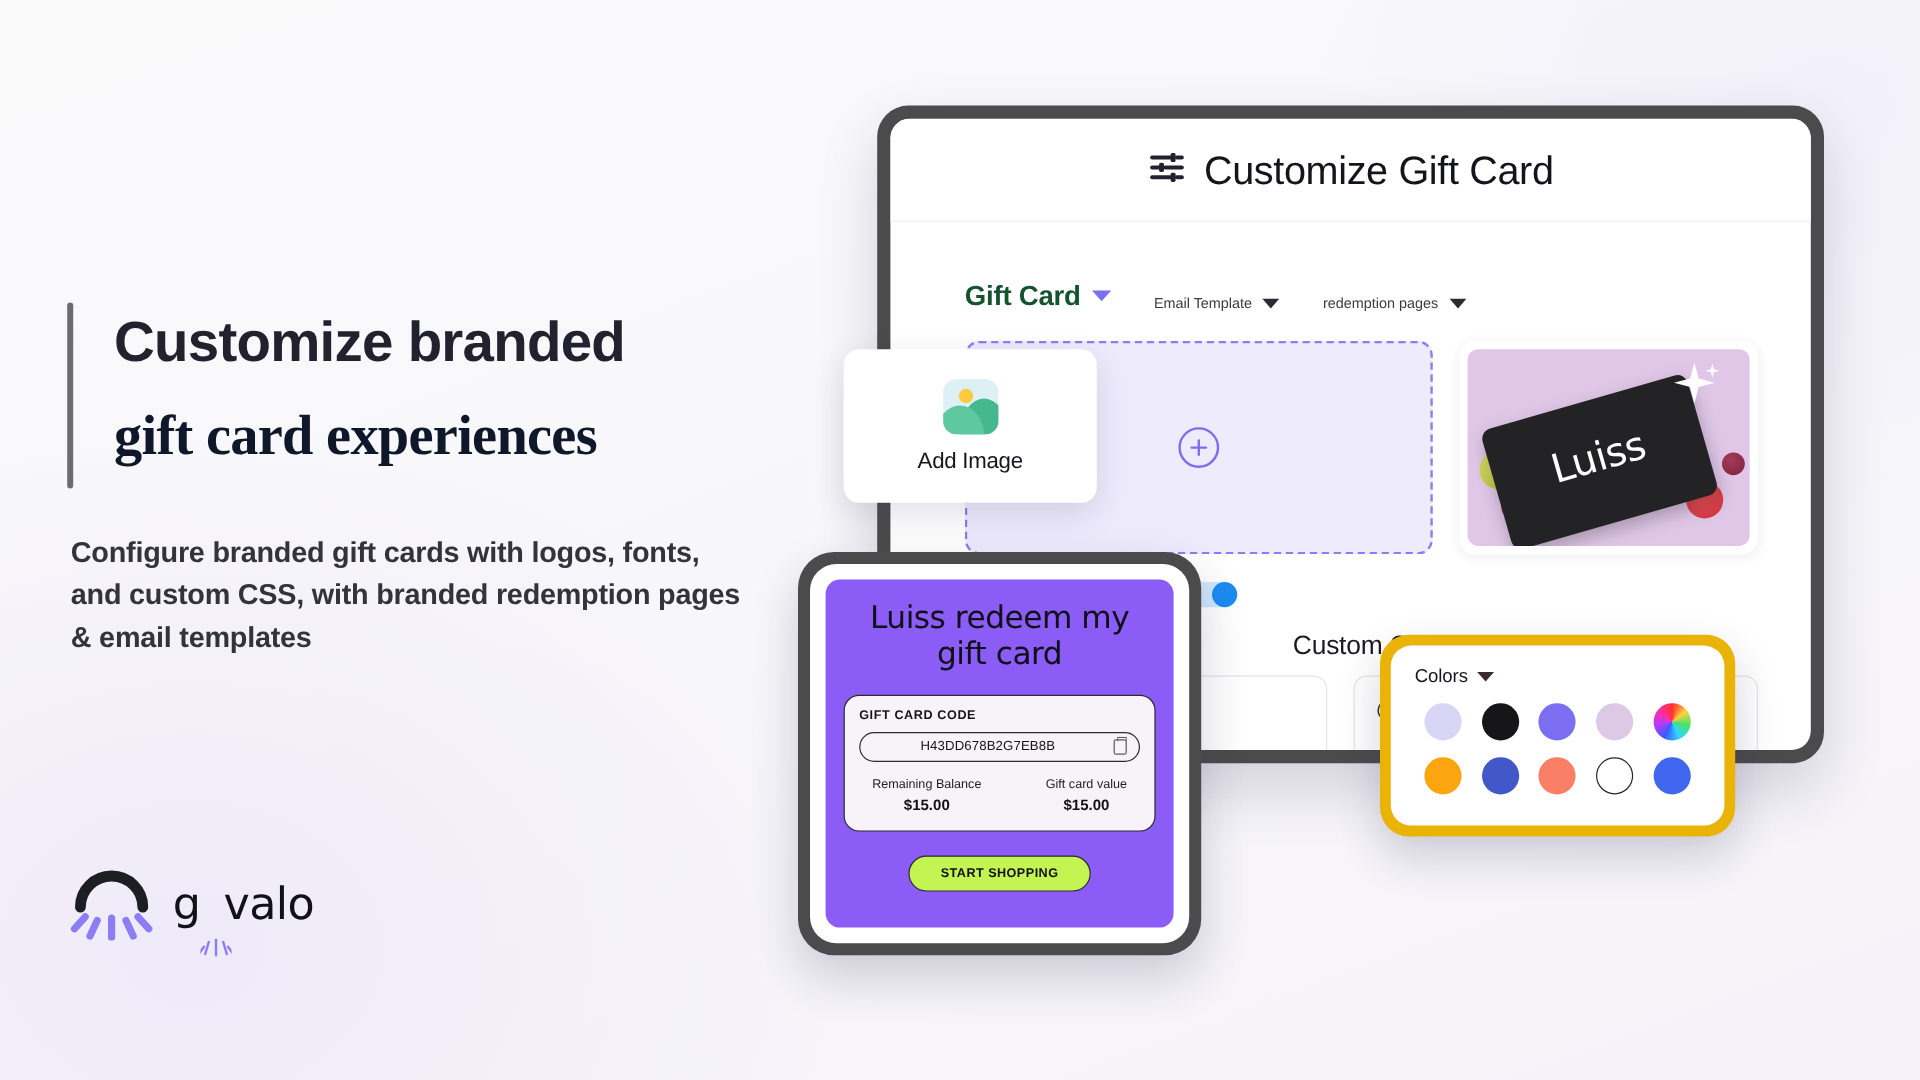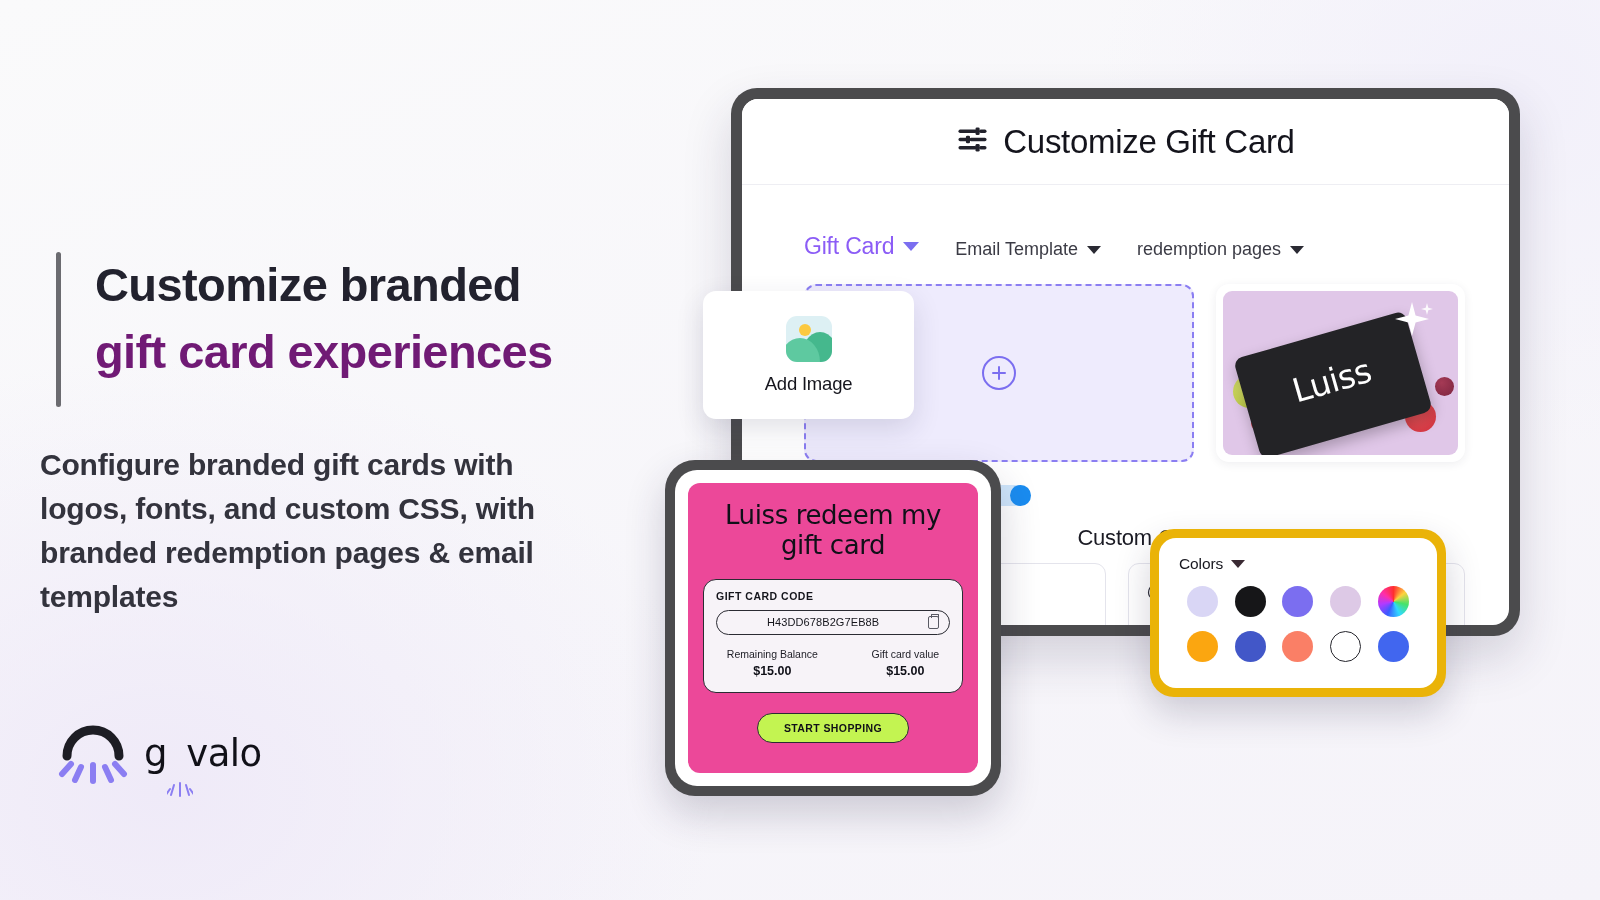--- a/index.html
+++ b/index.html
@@ -20,24 +20,24 @@
   
   .accent-bar {
     position: absolute; left: 56px; top: 252px;
     width: 5px; height: 155px; border-radius: 3px; background: #6b6b70;
   }
   .headline {
     position: absolute; left: 95px; top: 258px; width: 600px;
     font-size: 47px; font-weight: 800; line-height: 1.17;
     letter-spacing: -0.6px; color: #22222e;
   }
-  .headline .hl-2 { color: #701a75; display: block; margin-top: 12px; }
+  .headline .hl-2 { color: #0f172a; display: block; margin-top: 23px; font-family: Liberation Serif, serif; }
   .subcopy {
-    position: absolute; left: 40px; top: 443px; width: 560px;
-    font-size: 30px; font-weight: 700; line-height: 1.47;
+    position: absolute; left: 59px; top: 443px; width: 560px;
+    font-size: 24px; font-weight: 700; line-height: 1.47;
     letter-spacing: -0.2px; color: #33333d;
   }
 
   
   .logo { position: absolute; left: 57px; top: 722px; display: flex; align-items: center; gap: 13px; }
   .logo-mark { position: relative; width: 74px; height: 62px; }
   .logo-word { font-size: 37px; font-weight: 400; letter-spacing: -0.5px; color: #111118;
                font-family: "DejaVu Sans", sans-serif; line-height: 1; position: relative; }
 
   
@@ -49,22 +49,22 @@
   .monitor-screen { width: 100%; height: 100%; background: #fff; border-radius: 16px; overflow: hidden; position: relative; }
 
   .app-header {
     height: 86px; display: flex; align-items: center; justify-content: center;
     gap: 14px; border-bottom: 1px solid #eeeef3; background: #fff;
   }
   .app-title { font-size: 33px; font-weight: 400; color: #14141c; letter-spacing: -0.3px; }
 
   .tabs { display: flex; align-items: flex-end; gap: 36px; padding: 48px 0 0 62px; }
   .tab { display: flex; align-items: center; gap: 9px; white-space: nowrap; }
-  .tab-label { font-size: 18px; color: #3b3b45; }
-  .tab.active .tab-label { font-size: 23px; font-weight: 400; color: #8b5cf6; letter-spacing: -0.2px; }
+  .tab-label { font-size: 12px; color: #3b3b45; }
+  .tab.active .tab-label { font-size: 23px; font-weight: 700; color: #14532d; letter-spacing: -0.2px; }
   .caret { width: 0; height: 0; border-left: 7px solid transparent; border-right: 7px solid transparent;
            border-top: 8px solid #2a2a33; }
   .tab.active .caret { border-top-color: #7b6ef0; border-left-width: 8px; border-right-width: 8px; border-top-width: 9px; }
 
   .editor-row { display: flex; gap: 22px; padding: 24px 44px 0 62px; align-items: flex-start; }
   .dropzone {
     flex: 1; height: 178px; border: 2.5px dashed #8b7ef2; border-radius: 12px;
     background: #eeebfd; display: flex; align-items: center; justify-content: center;
   }
   .plus-circle {
@@ -143,21 +143,21 @@
   .add-image-label { font-size: 18.5px; color: #15151d; letter-spacing: -0.2px; }
 
   
   .redeem-device {
     position: absolute; left: 665px; top: 460px; width: 336px; height: 336px;
     background: #4b4b4d; border-radius: 30px; padding: 10px;
     box-shadow: 0 18px 40px rgba(40,35,70,0.2);
   }
   .redeem-screen { width: 100%; height: 100%; background: #fff; border-radius: 22px; padding: 13px; }
   .redeem-page {
-    width: 100%; height: 100%; background: #ec4899; border-radius: 12px;
+    width: 100%; height: 100%; background: #8b5cf6; border-radius: 12px;
     padding: 18px 15px; display: flex; flex-direction: column; align-items: center;
   }
   .redeem-title {
     font-size: 26px; font-weight: 400; color: #101018; text-align: center;
     line-height: 1.15; letter-spacing: -0.4px; font-family: "DejaVu Sans", sans-serif;
   }
   .code-card {
     margin-top: 18px; width: 100%; background: #f7f3f8; border: 1px solid #2b2b33;
     border-radius: 13px; padding: 10px 12px 14px;
   }

